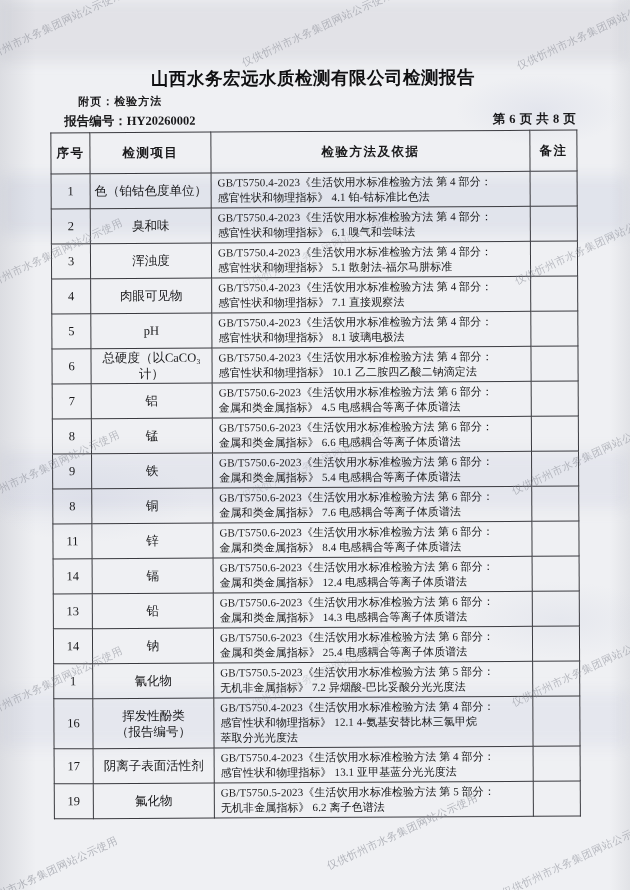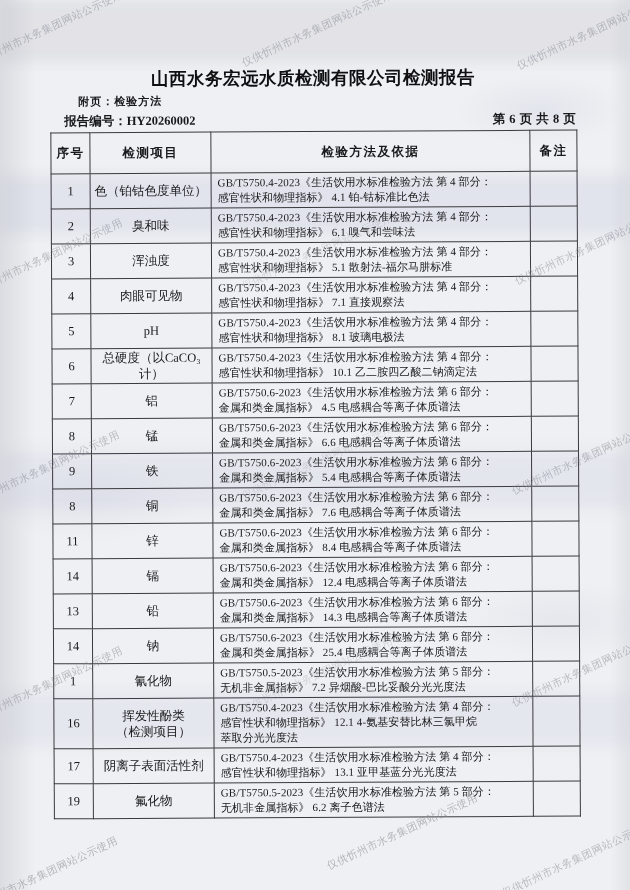--- a/index.html
+++ b/index.html
@@ -190,21 +190,21 @@
           <tr>
             <td class="num">1</td>
             <td class="item">氰化物</td>
             <td class="method">GB/T5750.5-2023《生活饮用水标准检验方法 第 5 部分：
 无机非金属指标》 7.2 异烟酸-巴比妥酸分光光度法</td>
             <td class="remark"></td>
           </tr>
           <tr>
             <td class="num">16</td>
             <td class="item">挥发性酚类
-（检测项目）</td>
+（报告编号）</td>
             <td class="method">GB/T5750.4-2023《生活饮用水标准检验方法 第 4 部分：
 感官性状和物理指标》 12.1 4-氨基安替比林三氯甲烷
 萃取分光光度法</td>
             <td class="remark"></td>
           </tr>
           <tr>
             <td class="num">17</td>
             <td class="item">阴离子表面活性剂</td>
             <td class="method">GB/T5750.4-2023《生活饮用水标准检验方法 第 4 部分：
 感官性状和物理指标》 13.1 亚甲基蓝分光光度法</td>

